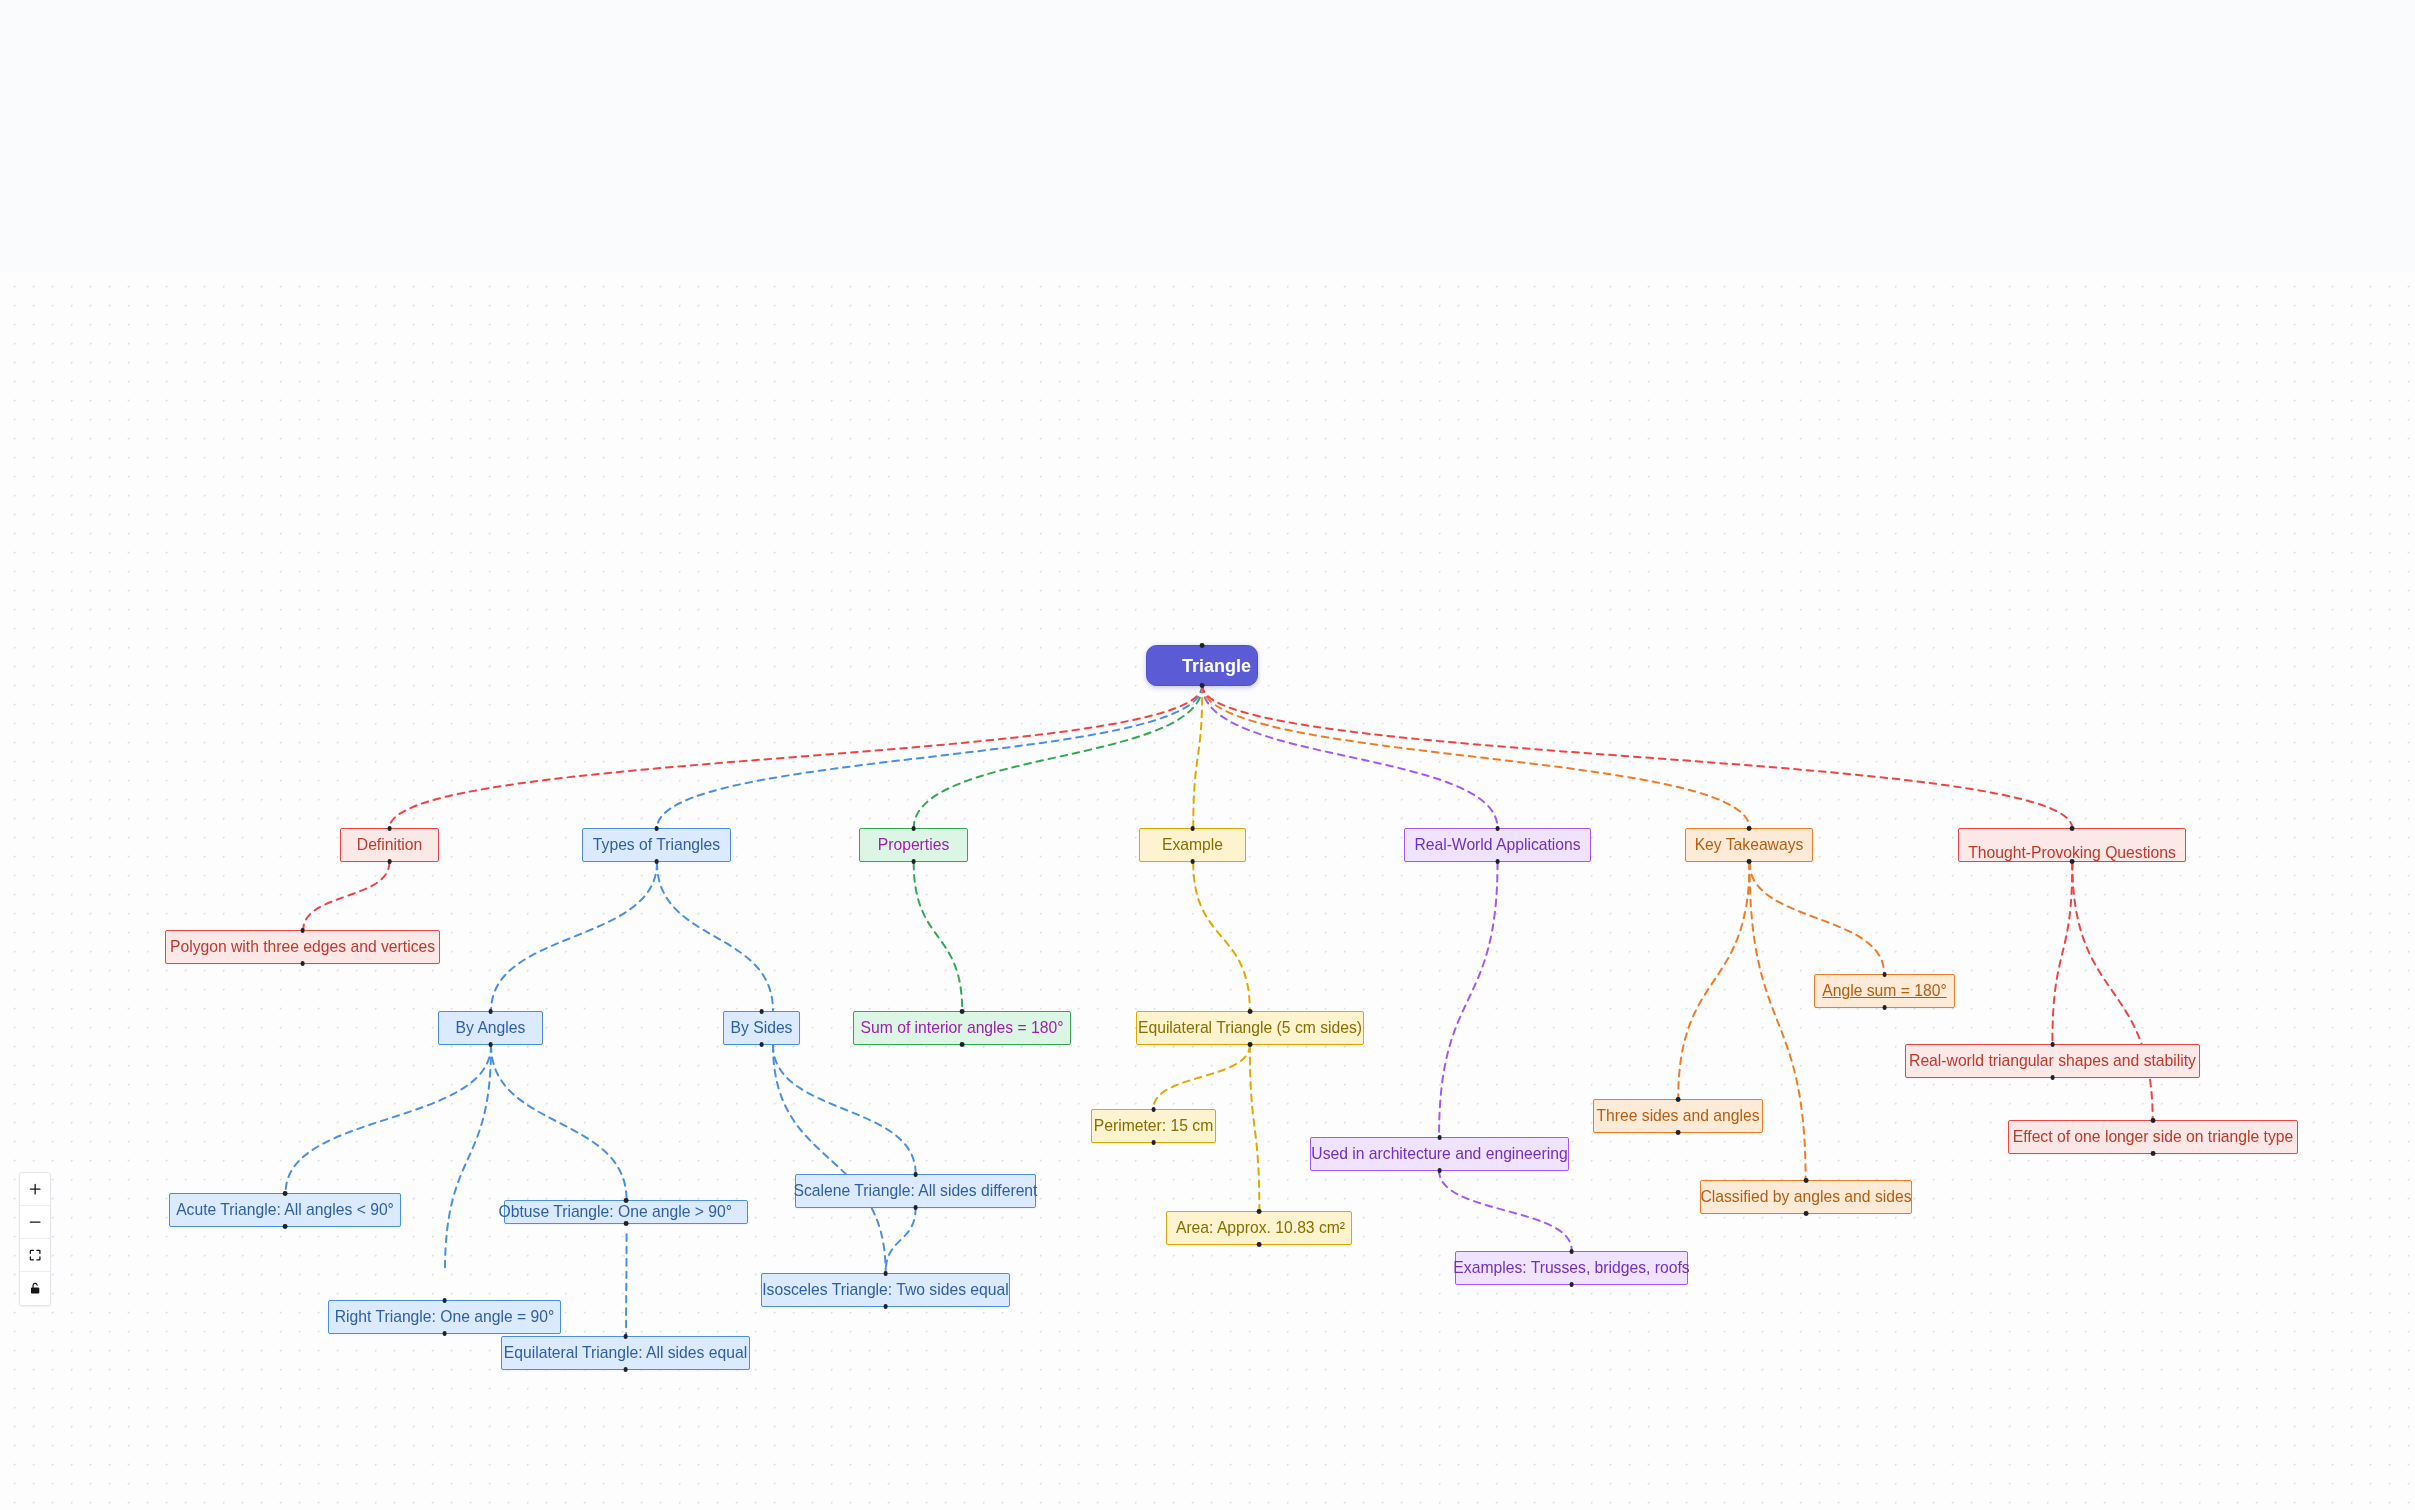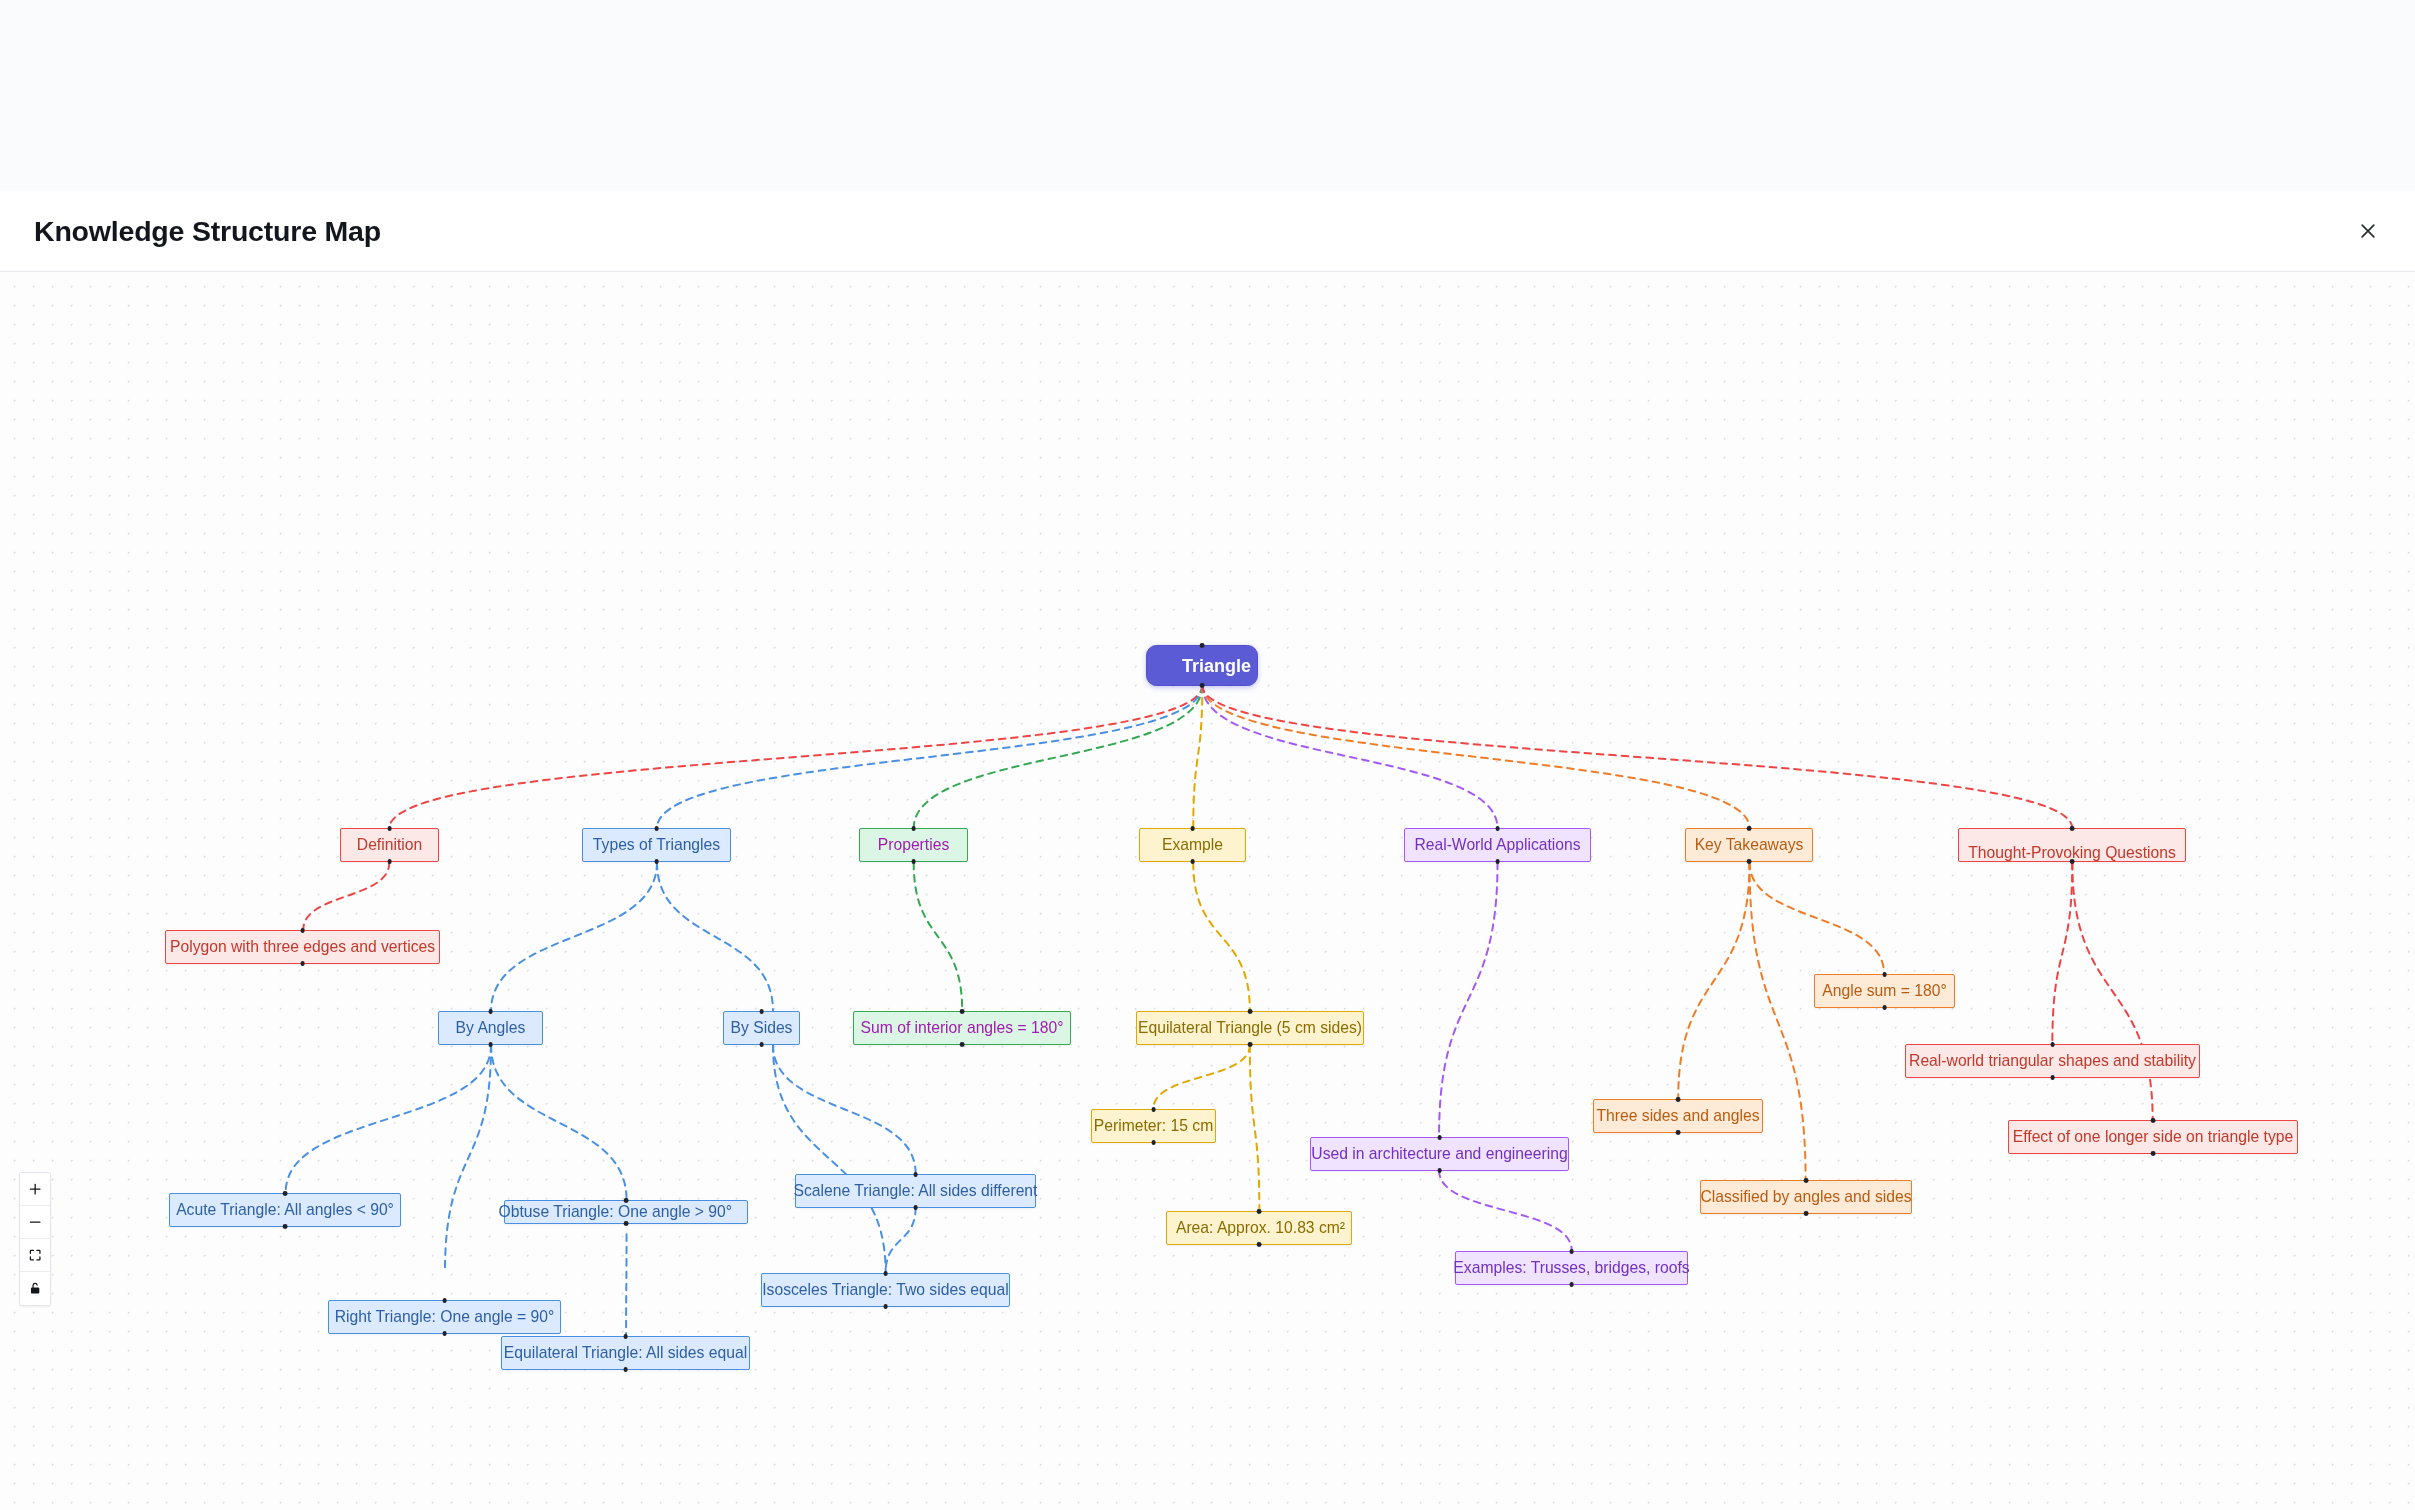--- a/index.html
+++ b/index.html
@@ -103,29 +103,20 @@
   .ctrl-btn:last-child { border-bottom: none; }
   .ctrl-btn svg { width: 14.3px; height: 14.3px; display: block; }
 </style>
 </head>
 <body>
 
 <div id="app">
 
   <div class="top-strip"></div>
 
-  <div class="modal-header">
-    <div class="modal-title">Knowledge Structure Map</div>
-    <button class="close-btn" aria-label="Close">
-      <svg viewBox="0 0 24 24" fill="none" stroke="currentColor" stroke-width="2.1" stroke-linecap="round">
-        <line x1="5" y1="5" x2="19" y2="19"></line>
-        <line x1="19" y1="5" x2="5" y2="19"></line>
-      </svg>
-    </button>
-  </div>
 
   <div class="canvas" id="canvas">
     <svg class="edge-layer" id="edge-layer" viewBox="0 0 2540 1302" width="2416" height="1238">
         <path d="M 1264 435 C 1264 517.5, 409 502.5, 409 585" fill="none" stroke="#ef4444" stroke-width="2.1" stroke-dasharray="7 6" stroke-linecap="round"></path>
         <path d="M 1264 435 C 1264 517.5, 690.5 502.5, 690.5 585" fill="none" stroke="#4a90e2" stroke-width="2.1" stroke-dasharray="7 6" stroke-linecap="round"></path>
         <path d="M 1264 435 C 1264 517.5, 960.5 502.5, 960.5 585" fill="none" stroke="#34a853" stroke-width="2.1" stroke-dasharray="7 6" stroke-linecap="round"></path>
         <path d="M 1264 435 C 1264 517.5, 1254.5 502.5, 1254.5 585" fill="none" stroke="#e0a800" stroke-width="2.1" stroke-dasharray="7 6" stroke-linecap="round"></path>
         <path d="M 1264 435 C 1264 517.5, 1574.5 502.5, 1574.5 585" fill="none" stroke="#a259f7" stroke-width="2.1" stroke-dasharray="7 6" stroke-linecap="round"></path>
         <path d="M 1264 435 C 1264 517.5, 1839.5 502.5, 1839.5 585" fill="none" stroke="#f07c26" stroke-width="2.1" stroke-dasharray="7 6" stroke-linecap="round"></path>
         <path d="M 1264 435 C 1264 517.5, 2179 502.5, 2179 585" fill="none" stroke="#ef4444" stroke-width="2.1" stroke-dasharray="7 6" stroke-linecap="round"></path>
@@ -210,21 +201,21 @@
         <div class="node green" style="left: 853px; top: 739px; width: 218px; height: 34px;">
           <span class="handle t"></span>
           <span class="label">Sum of interior angles = 180°</span>
           <span class="handle b"></span>
         </div>
         <div class="node amber" style="left: 1136px; top: 739px; width: 228px; height: 34px;">
           <span class="handle t"></span>
           <span class="label">Equilateral Triangle (5 cm sides)</span>
           <span class="handle b"></span>
         </div>
-        <div class="node orange" style="left: 1814px; top: 702px; width: 141px; height: 34px;">
+        <div class="node orange" style="left: 1814px; top: 702px; width: 141px; height: 34px; text-decoration: underline;">
           <span class="handle t"></span>
           <span class="label">Angle sum = 180°</span>
           <span class="handle b"></span>
         </div>
         <div class="node blue" style="left: 169px; top: 921px; width: 232px; height: 34px;">
           <span class="handle t"></span>
           <span class="label">Acute Triangle: All angles &lt; 90°</span>
           <span class="handle b"></span>
         </div>
         <div class="node blue" style="left: 504px; top: 928px; width: 244px; height: 24px; justify-content: flex-end;">

